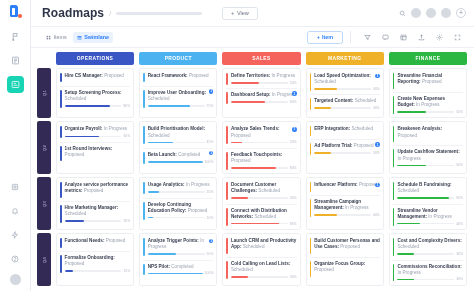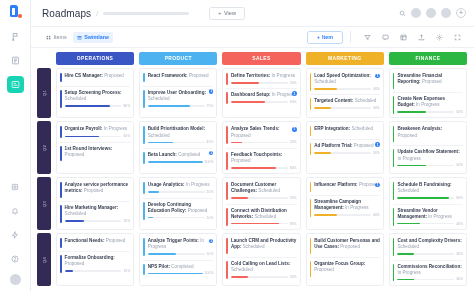--- a/index.html
+++ b/index.html
@@ -48,21 +48,21 @@
 
   
   .main { flex:1 1 auto; display:flex; flex-direction:column; height:291px; min-width:0; }
 
   
   .header {
     height:27px; flex:0 0 27px; background:#fff;
     border-bottom:1px solid #eceff4;
     display:flex; align-items:center; padding:0 8px 0 11px;
   }
-  .page-title { font-size:10px; font-weight:normal; color:#2e3548; letter-spacing:0.1px; }
+  .page-title { font-size:12px; font-weight:bold; color:#2e3548; letter-spacing:0.1px; }
   .bc-sep { color:#c6ccd6; margin:0 5px; font-size:7px; }
   .bc-ghost { width:86px; height:3px; border-radius:2px; background:#e4e8ee; }
   .view-btn {
     margin-left:20px; height:13px; padding:0 8px;
     border:1px solid #dfe4ea; border-radius:2.5px; background:#fff;
     display:flex; align-items:center; gap:2.5px;
     font-size:5.6px; color:#6d7485;
   }
   .hdr-right { margin-left:auto; display:flex; align-items:center; gap:5px; }
   .hdr-search { color:#9aa4b4; display:flex; }

